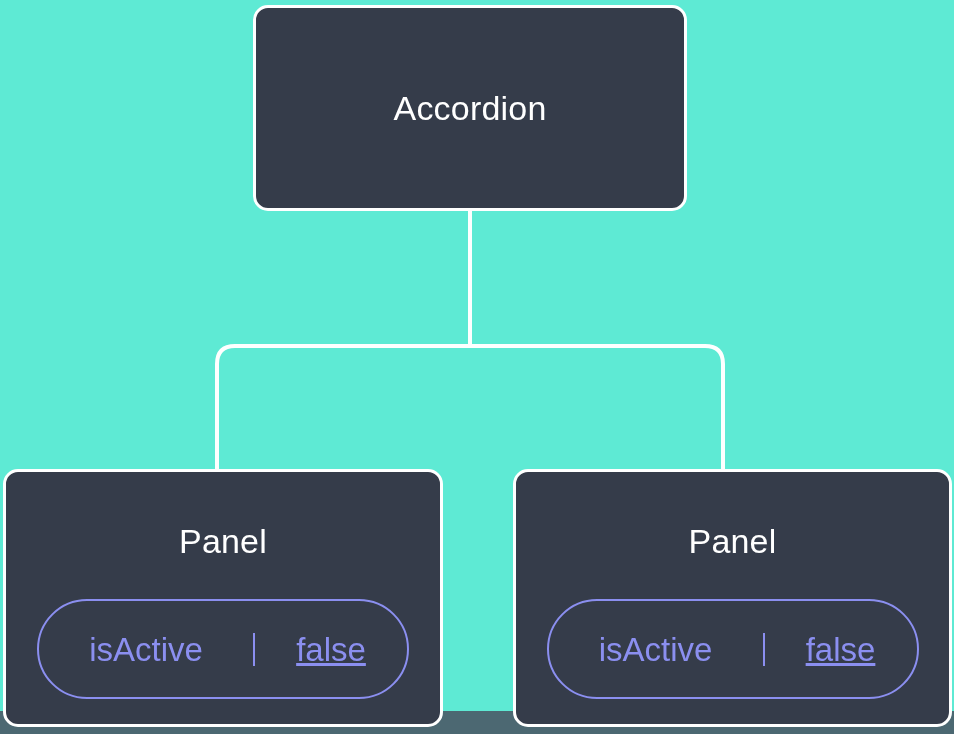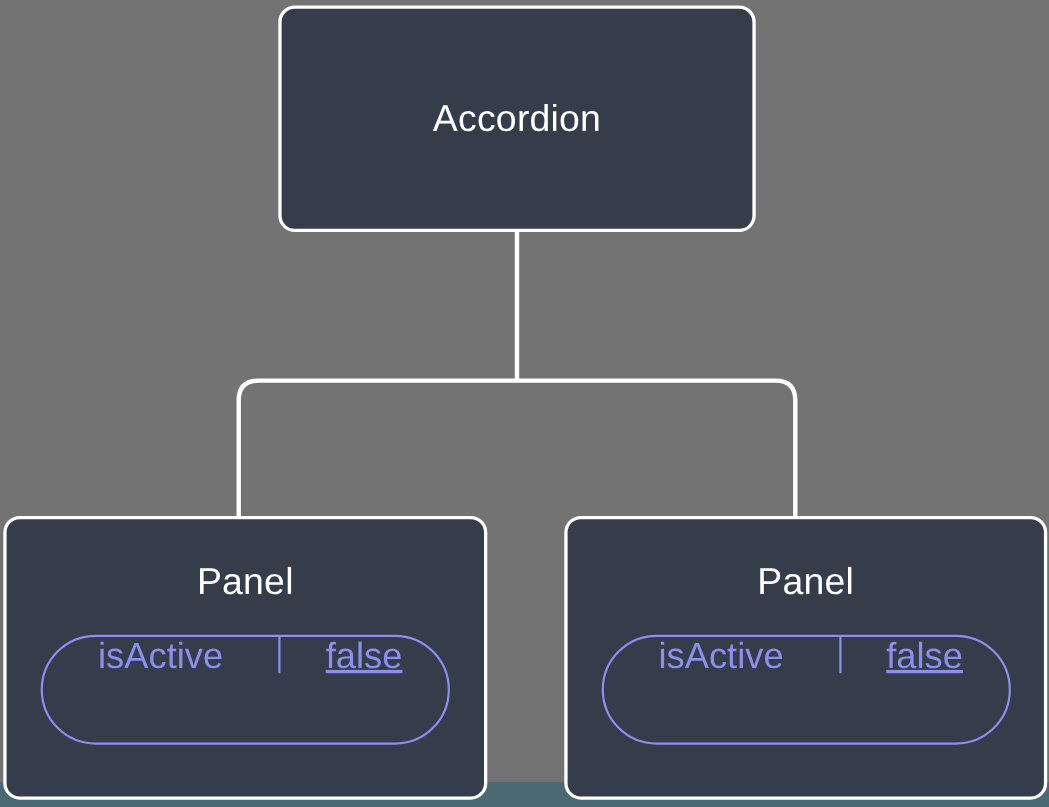--- a/index.html
+++ b/index.html
@@ -11,21 +11,21 @@
     width: 954px;
     height: 734px;
     background: #4c6872;
     font-family: "Liberation Sans", sans-serif;
     overflow: hidden;
   }
   #stage {
     position: relative;
     width: 954px;
     height: 711px;
-    background: #737373;
+    background: #5eead4;
   }
 
   
   #edges {
     position: absolute;
     left: 0;
     top: 0;
     width: 954px;
     height: 734px;
     pointer-events: none;
@@ -66,29 +66,29 @@
   .node-title {
     color: #ffffff;
     font-size: 34px;
     font-weight: 400;
     letter-spacing: 0.2px;
     line-height: 1;
     white-space: nowrap;
   }
   .node-panel-left .node-title,
   .node-panel-right .node-title {
-    margin-top: 40px;
+    margin-top: 52px;
   }
 
   
   .prop-pill {
     box-sizing: border-box;
     display: flex;
-    align-items: flex-start;
-    margin-top: 31px;
+    align-items: center;
+    margin-top: 41px;
     height: 100px;
     border: 2px solid #8b8ff0;
     border-radius: 50px;
     overflow: hidden;
   }
   .node-panel-left .prop-pill { width: 372px; }
   .node-panel-right .prop-pill { width: 372px; }
 
   .prop-key,
   .prop-value {

